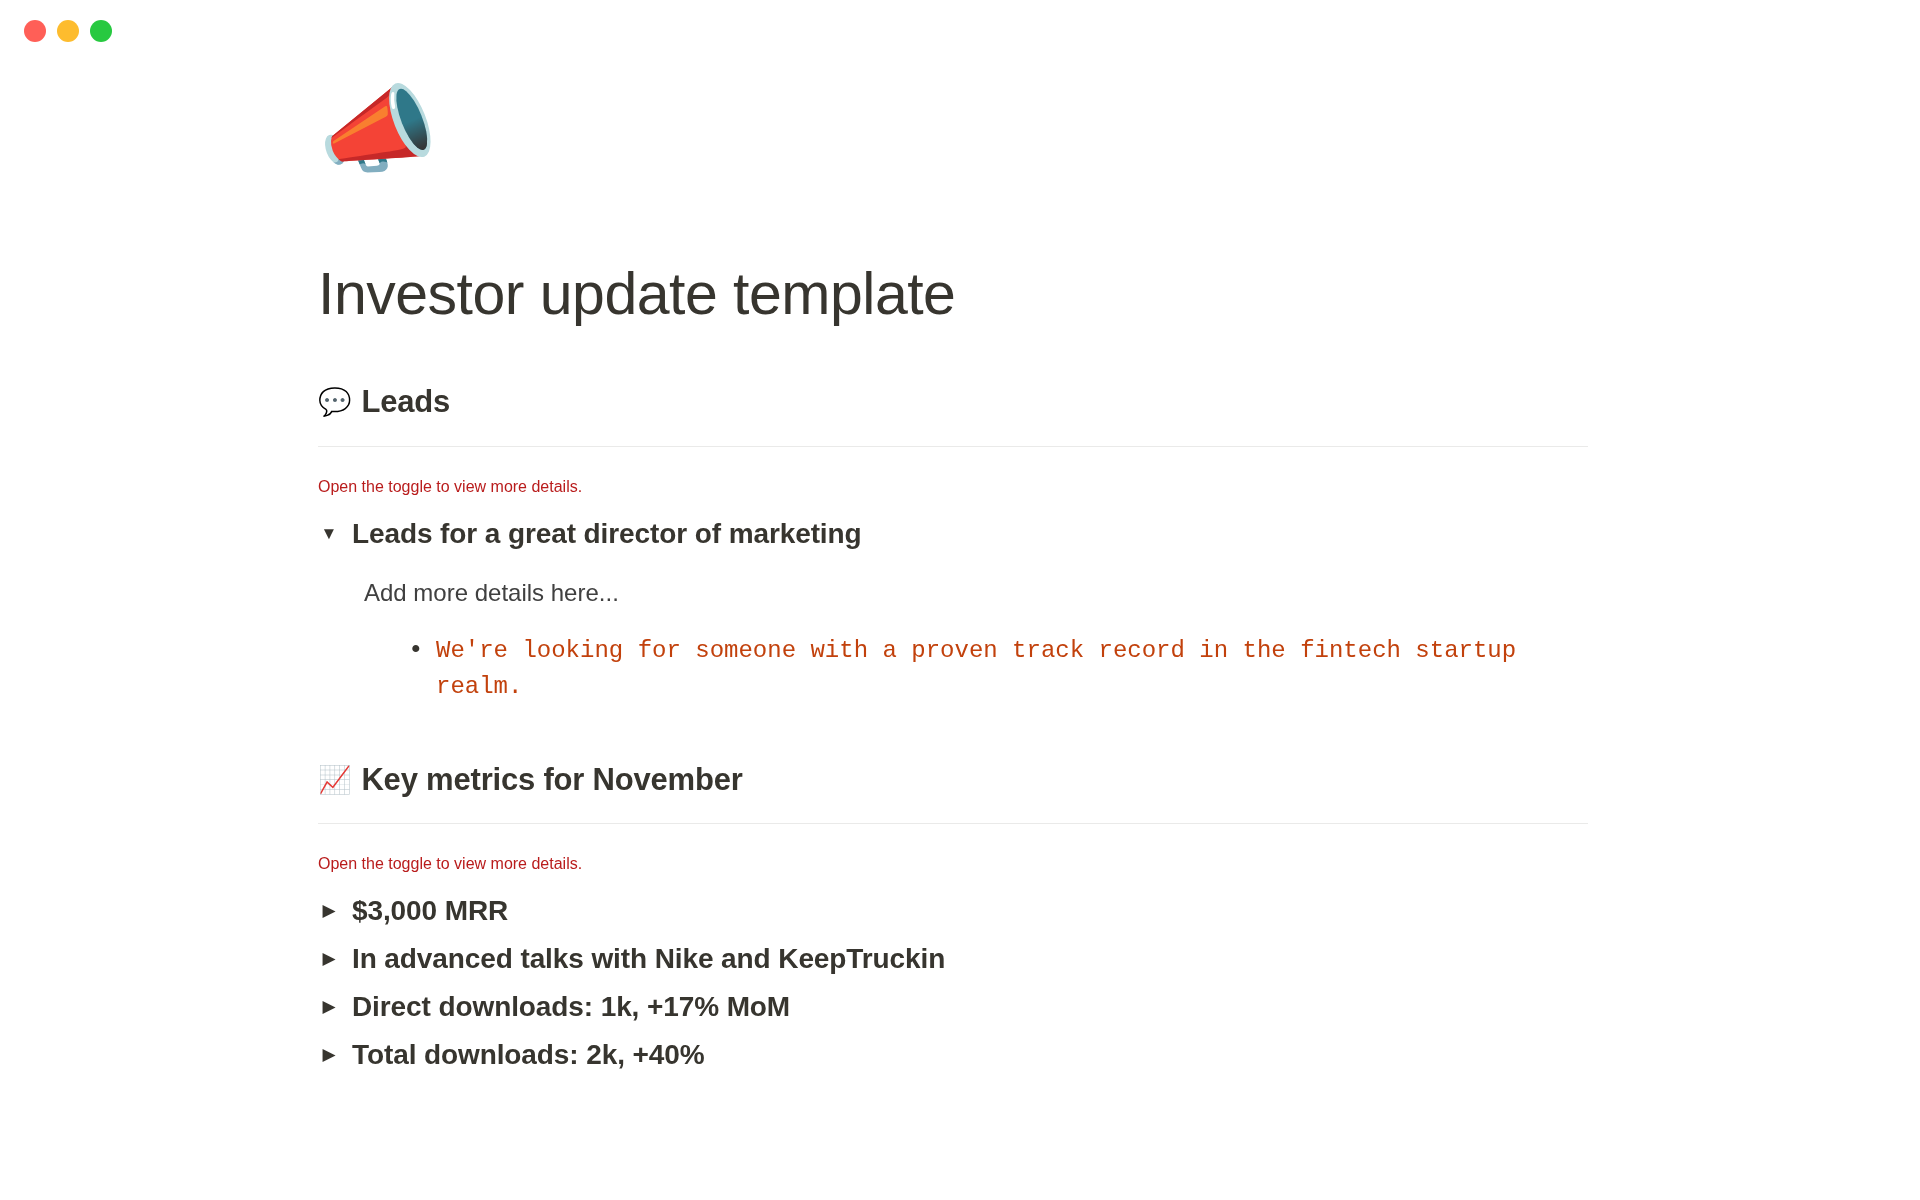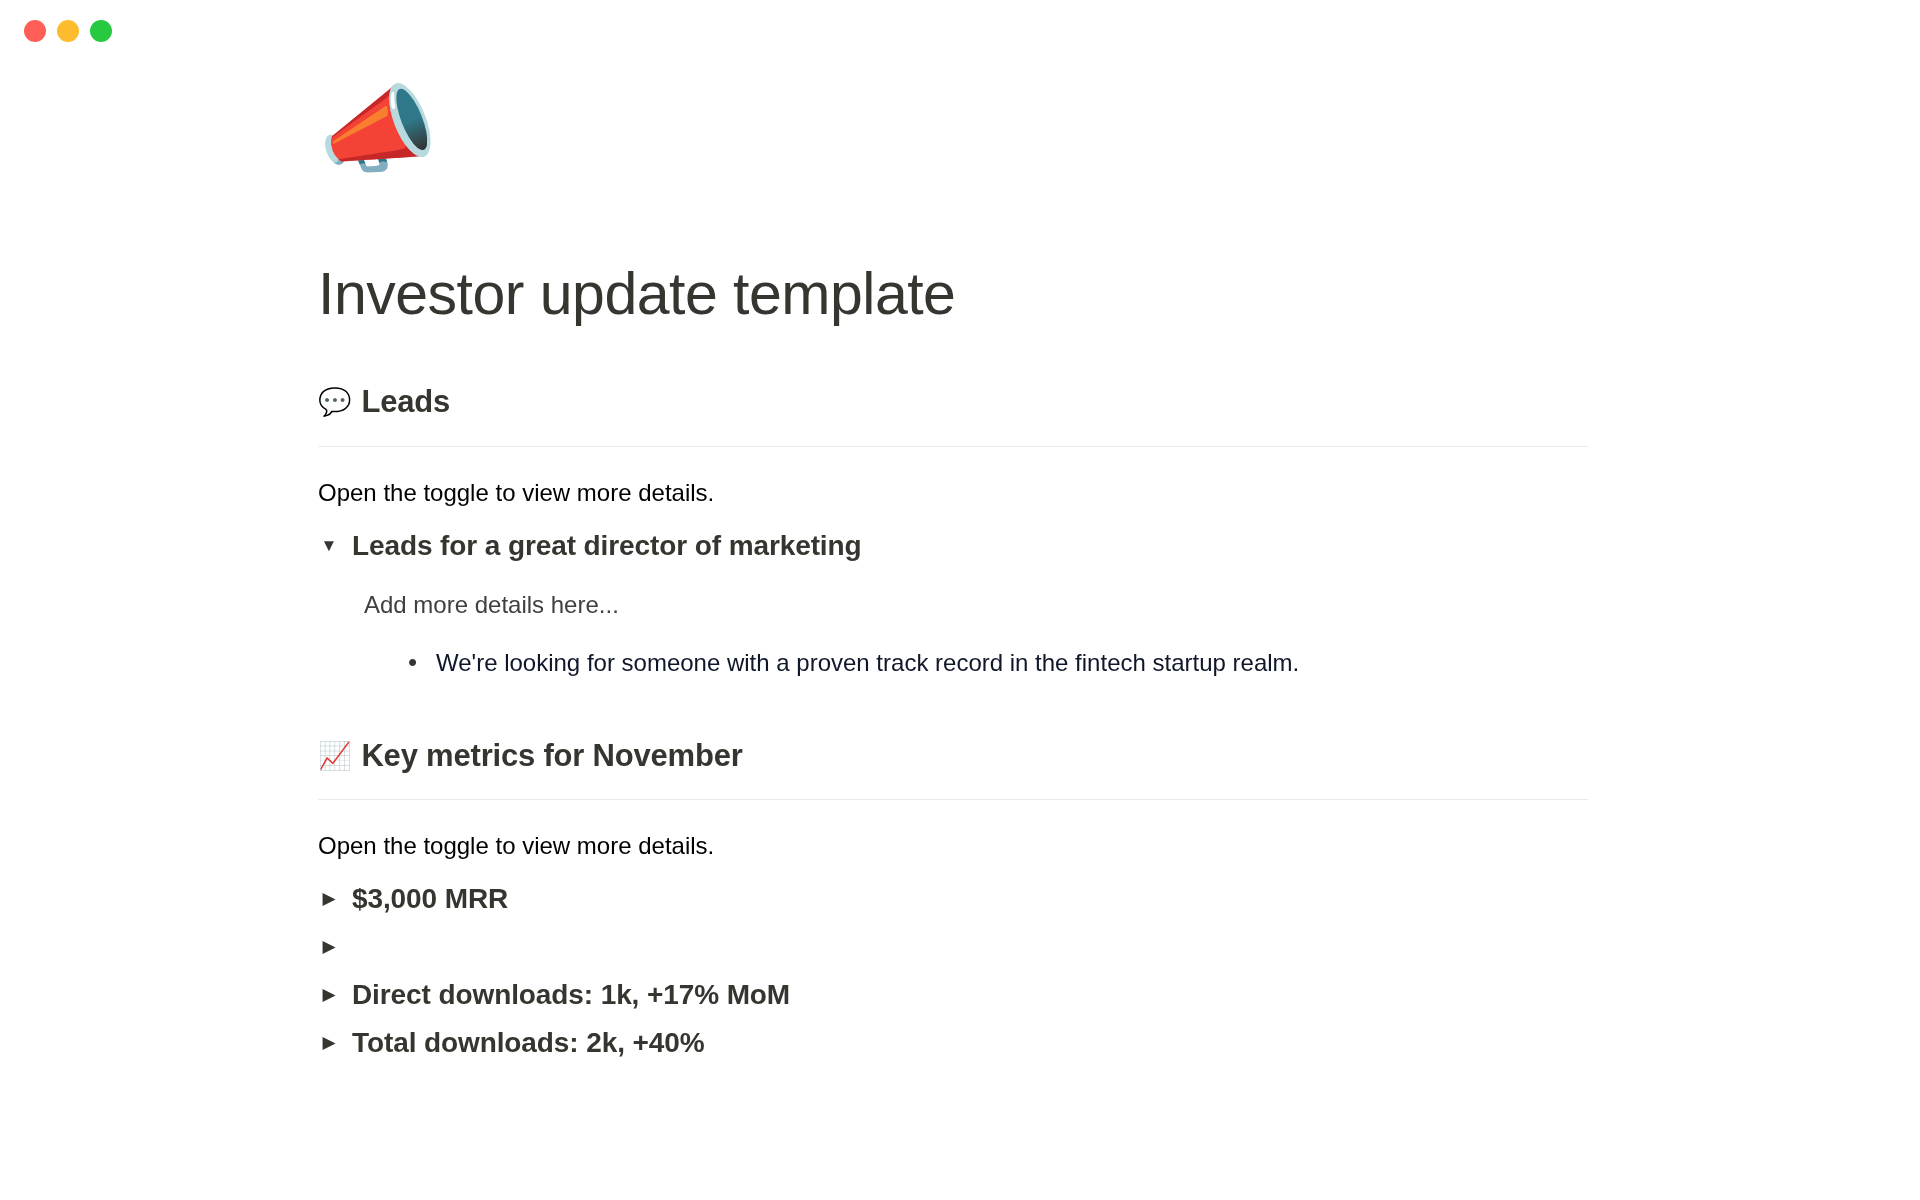--- a/index.html
+++ b/index.html
@@ -90,22 +90,22 @@
   }
 
   .divider {
     width: 1270px;
     height: 1px;
     background: #EAEAE9;
     margin-top: 24px;
   }
 
   .hint {
-    font-size: 24px;
-    color: #000000;
+    font-size: 16px;
+    color: #b91c1c;
     margin-top: 28px;
     line-height: 1.5;
   }
 
   .toggle-list { margin-top: 14px; }
 
   .toggle-row {
     display: flex;
     align-items: flex-start;
     gap: 12px;
@@ -143,24 +143,25 @@
   }
 
   ul.bullets {
     list-style: none;
     margin-top: 18px;
     margin-left: 42px;
   }
   ul.bullets li {
     position: relative;
     font-size: 24px;
-    color: #0f172a;
+    color: #c2410c;
     line-height: 1.5;
     padding-left: 30px;
     padding-top: 4px;
+    font-family: Liberation Mono, monospace;
   }
   ul.bullets li::before {
     content: "•";
     position: absolute;
     left: 2px;
     top: 2px;
     font-size: 26px;
     color: #37352F;
     line-height: 1.5;
   }
@@ -224,20 +225,21 @@
 
       <div class="toggle-list">
 
         <div class="toggle-row">
           <span class="tri">▶</span>
           <span class="toggle-label">$3,000 MRR</span>
         </div>
 
         <div class="toggle-row">
           <span class="tri">▶</span>
+          <span class="toggle-label">In advanced talks with Nike and KeepTruckin</span>
         </div>
 
         <div class="toggle-row">
           <span class="tri">▶</span>
           <span class="toggle-label">Direct downloads: 1k, +17% MoM</span>
         </div>
 
         <div class="toggle-row">
           <span class="tri">▶</span>
           <span class="toggle-label">Total downloads: 2k, +40%</span>

